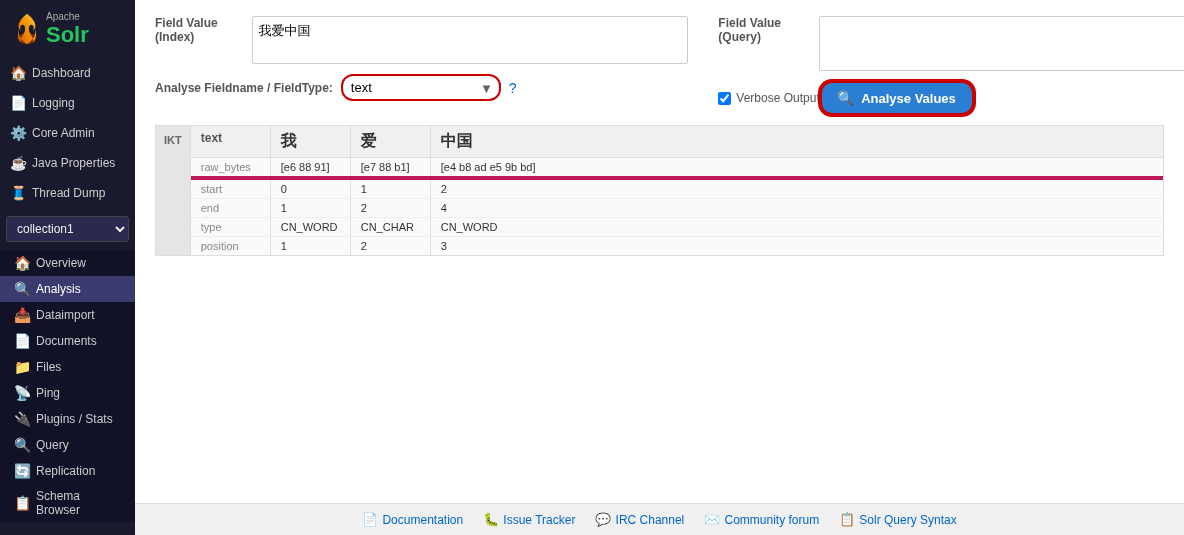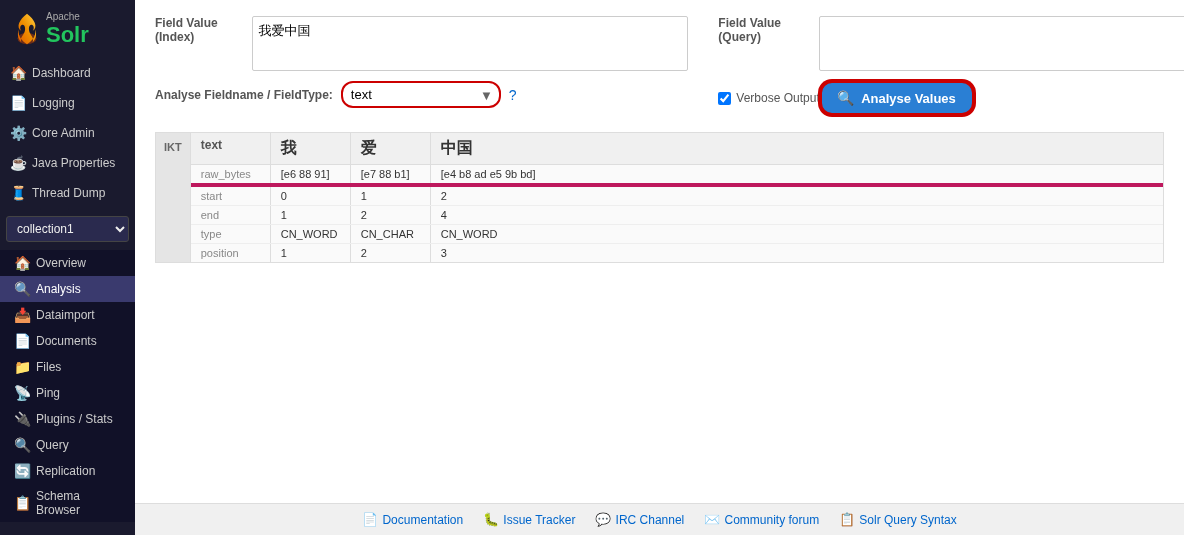--- a/index.html
+++ b/index.html
@@ -23,21 +23,21 @@
 
     .collection-subnav { background: #111128; }
     .collection-subnav .sidebar-item { font-size: 12px; padding: 5px 10px 5px 14px; }
     .sidebar-item.active { background: #3a3a6e; color: #fff; }
 
     
     .content { flex: 1; background: #fff; overflow-y: auto; padding: 0; display: flex; flex-direction: column; }
     .content-inner { padding: 16px 20px; flex: 1; }
     .field-group { display: flex; flex-direction: row; gap: 4px; }
     .field-group label { font-size: 12px; color: #555; font-weight: bold; }
-    .field-textarea { width: 490px; height: 55px; border: 1px solid #ccc; padding: 5px; font-size: 13px; resize: none; border-radius: 2px; }
+    .field-textarea { width: 490px; height: 48px; border: 1px solid #ccc; padding: 5px; font-size: 13px; resize: none; border-radius: 2px; }
     .field-textarea-right { width: 490px; height: 55px; border: 1px solid #ccc; padding: 5px; font-size: 13px; resize: none; border-radius: 2px; }
 
     .analyse-row { display: flex; align-items: center; gap: 8px; margin-bottom: 14px; }
     .analyse-label { font-size: 12px; color: #555; font-weight: bold; }
     .field-select-wrapper { position: relative; display: inline-block; }
     .field-select { width: 160px; padding: 4px 8px; border: 2px solid #cc0000; border-radius: 12px; appearance: none; background: #fff; font-size: 13px; cursor: pointer; padding-right: 24px; }
     .select-arrow { position: absolute; right: 8px; top: 50%; transform: translateY(-50%); pointer-events: none; color: #666; }
     .help-icon { color: #0066cc; font-size: 14px; cursor: pointer; }
     .verbose-check { display: flex; align-items: center; gap: 5px; font-size: 12px; color: #555; }
     .analyse-btn { background: #2a7fd4; color: #fff; border: 2px solid #cc0000; border-radius: 12px; padding: 7px 16px; font-size: 13px; font-weight: bold; cursor: pointer; display: flex; align-items: center; gap: 6px; box-shadow: 0 0 0 2px #cc0000; }

